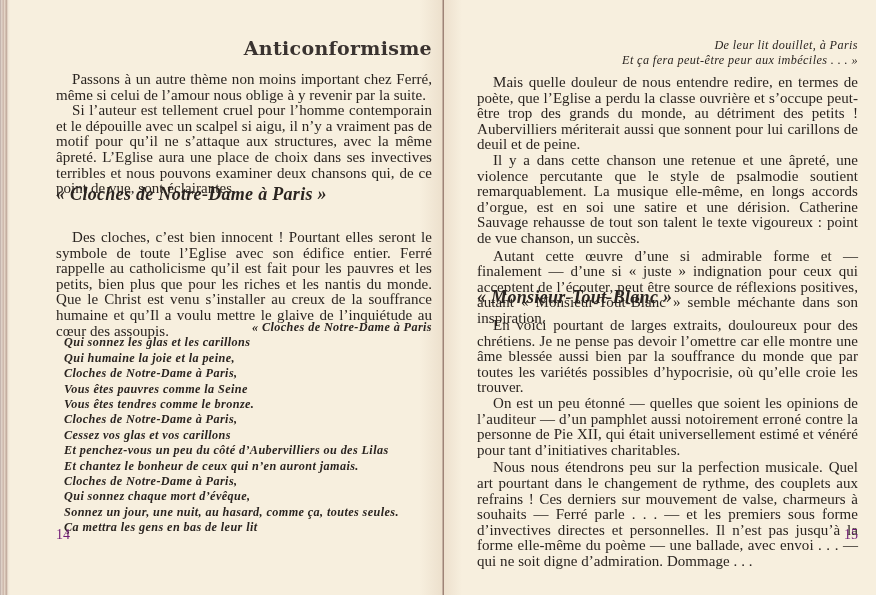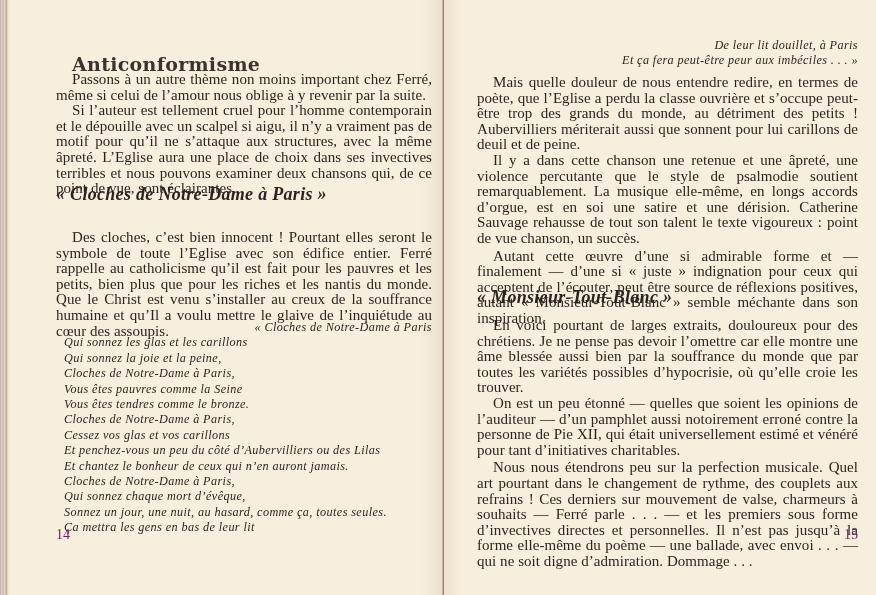--- a/index.html
+++ b/index.html
@@ -45,27 +45,27 @@
       top: 0;
       height: 595px;
     }
     .page-left { left: 56px; width: 376px; }
     .page-right { left: 477px; width: 381px; }
 
     .chapter-title {
       position: absolute;
       top: 37px;
       left: 0; right: 0;
-      text-align: left;
+      text-align: right;
       font-family: "DejaVu Serif", serif;
       font-weight: bold;
       font-size: 19px;
       letter-spacing: 0.3px;
       color: #3a3330;
-      margin: 16px;
+      margin: 0;
     }
     .body-text {
       font-size: 15px;
       line-height: 15.6px;
       text-align: justify;
       margin: 0;
       text-indent: 16px;
       letter-spacing: 0.05px;
     }
     .section-title {
@@ -111,24 +111,24 @@
       <p class="body-text">Passons à un autre thème non moins important chez Ferré, même si celui de l’amour nous oblige à y revenir par la suite.</p>
       <p class="body-text">Si l’auteur est tellement cruel pour l’homme contemporain et le dépouille avec un scalpel si aigu, il n’y a vraiment pas de motif pour qu’il ne s’attaque aux structures, avec la même âpreté. L’Eglise aura une place de choix dans ses invectives terribles et nous pouvons examiner deux chansons qui, de ce point de vue, sont éclairantes.</p>
     </div>
 
     <h2 class="section-title abs" style="top:184px;">« Cloches de Notre-Dame à Paris »</h2>
 
     <div class="abs" style="top:230px;">
       <p class="body-text">Des cloches, c’est bien innocent ! Pourtant elles seront le symbole de toute l’Eglise avec son édifice entier. Ferré rappelle au catholicisme qu’il est fait pour les pauvres et les petits, bien plus que pour les riches et les nantis du monde. Que le Christ est venu s’installer au creux de la souffrance humaine et qu’Il a voulu mettre le glaive de l’inquiétude au cœur des assoupis.</p>
     </div>
 
-    <div class="poem abs" style="top:320px;">
+    <div class="poem abs" style="top:320px;font-weight:bold;">
       <span class="poem-line first">« Cloches de Notre-Dame à Paris</span>
       <span class="poem-line">Qui sonnez les glas et les carillons</span>
-      <span class="poem-line">Qui sonnez la joie et la peine,</span>
+      <span class="poem-line">Qui humaine la joie et la peine,</span>
       <span class="poem-line">Cloches de Notre-Dame à Paris,</span>
       <span class="poem-line">Vous êtes pauvres comme la Seine</span>
       <span class="poem-line">Vous êtes tendres comme le bronze.</span>
       <span class="poem-line">Cloches de Notre-Dame à Paris,</span>
       <span class="poem-line">Cessez vos glas et vos carillons</span>
       <span class="poem-line">Et penchez-vous un peu du côté d’Aubervilliers ou des Lilas</span>
       <span class="poem-line">Et chantez le bonheur de ceux qui n’en auront jamais.</span>
       <span class="poem-line">Cloches de Notre-Dame à Paris,</span>
       <span class="poem-line">Qui sonnez chaque mort d’évêque,</span>
       <span class="poem-line">Sonnez un jour, une nuit, au hasard, comme ça, toutes seules.</span>

